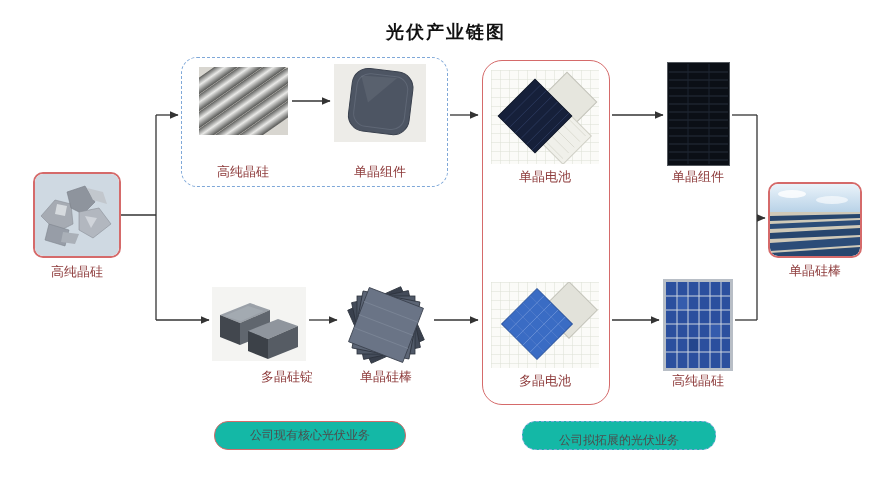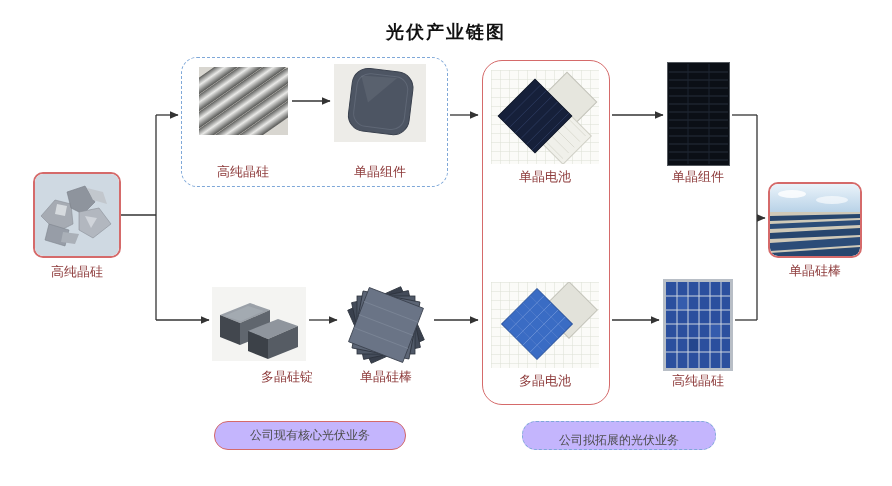--- a/index.html
+++ b/index.html
@@ -40,21 +40,21 @@
     border:1.5px dashed var(--planned-border,#7fa8d8); border-radius:16px;
     z-index:2;
   }
 
   #arrows { position:absolute; left:0; top:0; z-index:1; pointer-events:none; }
   #arrows .l { stroke:var(--arrow,#333333); stroke-width:1.3; fill:none; }
   #arrows marker path { fill:var(--arrow,#333333); }
 
   .legend-box {
     position:absolute; display:flex; align-items:center; justify-content:center;
-    font-size:12px; color:var(--legend-text,#4d4d4d); z-index:4; background:#c4b5fd;
+    font-size:12px; color:var(--legend-text,#4d4d4d); z-index:4; background:#14b8a6;
   }
   .legend-box.red { border:1.5px solid var(--existing-border,#d56a6a); border-radius:14px; }
   .legend-box.blue { border:1.5px dashed var(--planned-border,#7fa8d8); border-radius:14px;align-items:flex-end; }
 </style>
 </head>
 <body>
 
 <div id="canvas">
 
   <div class="title">光伏产业链图</div>

